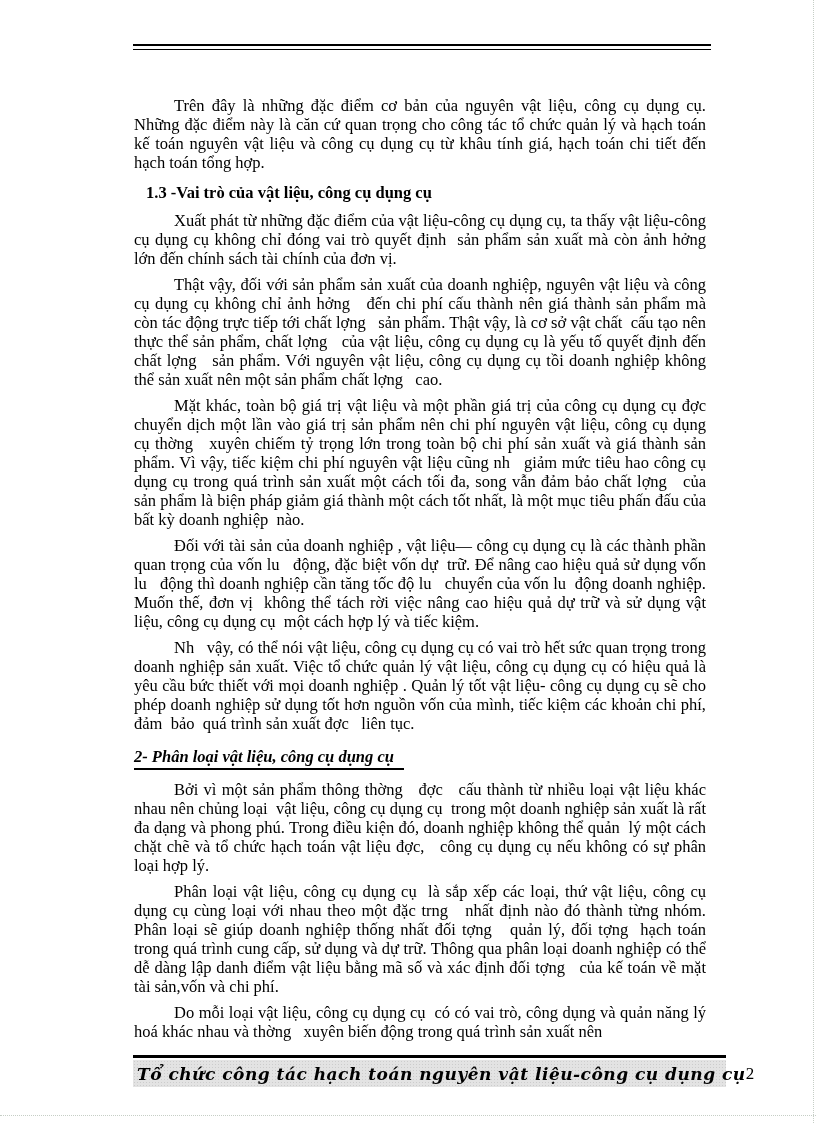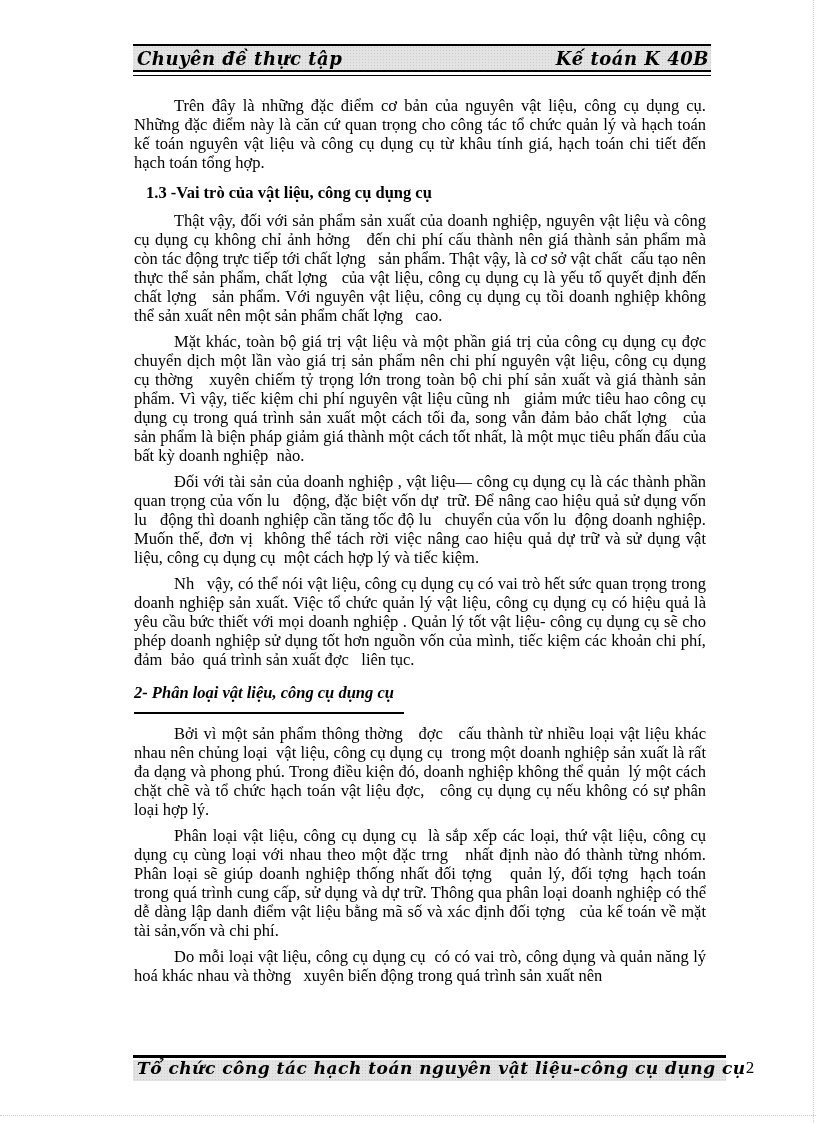--- a/index.html
+++ b/index.html
@@ -85,69 +85,66 @@
   .content .heading2 {
     margin: 14px 0 10px 0;
     text-indent: 0;
   }
   .content .heading2 span {
     font-weight: bold;
     font-style: italic;
     display: inline-block;
     border-bottom: 2px solid #000;
     padding-right: 10px;
-    padding-bottom: 10px;
+    padding-bottom: 2px;
   }
 
   
   .footer {
     position: absolute;
     left: 133px; top: 1055px;
     width: 593px;
   }
   .footer-rule {
     height: 3px;
     background: #000;
     margin-bottom: 2px;
   }
   .footer-band {
     display: flex;
     justify-content: space-between;
     align-items: flex-end;
     padding: 3px 30px 3px 4px;
-    height: 21px;
+    height: 27px;
     box-sizing: border-box;
   }
   .footer .script { font-size: 17px; }
   .page-number {
     font-family: "Liberation Serif", serif;
     font-size: 17px;
     font-style: normal;
     font-weight: normal;
   }
 </style>
 </head>
 <body>
 
 <div class="page">
 
   <div class="edge-right"></div>
   <div class="edge-bottom"></div>
 
   <div class="header">
-    <div class="header-band">
-      <span class="script">Chuyên đề thực tập</span>
-      <span class="script">Kế toán K 40B</span>
-    </div>
     <div class="header-underline"></div>
   </div>
 
   <div class="content" id="content">
       <div class="para">Trên đây là những đặc điểm cơ bản của nguyên vật liệu, công cụ dụng cụ. Những đặc điểm này là căn cứ quan trọng cho công tác tổ chức quản lý và hạch toán kế toán nguyên vật liệu và công cụ dụng cụ từ khâu tính giá, hạch toán chi tiết đến hạch toán tổng hợp.</div>
       <div class="heading1">1.3 -Vai trò của vật liệu, công cụ dụng cụ</div>
+      <div class="para">Xuất phát từ những đặc điểm của vật liệu-công cụ dụng cụ, ta thấy vật liệu-công cụ dụng cụ không chỉ đóng vai trò quyết định  sản phẩm sản xuất mà còn ảnh hởng   lớn đến chính sách tài chính của đơn vị.</div>
       <div class="para">Thật vậy, đối với sản phẩm sản xuất của doanh nghiệp, nguyên vật liệu và công cụ dụng cụ không chỉ ảnh hởng   đến chi phí cấu thành nên giá thành sản phẩm mà còn tác động trực tiếp tới chất lợng   sản phẩm. Thật vậy, là cơ sở vật chất  cấu tạo nên thực thể sản phẩm, chất lợng   của vật liệu, công cụ dụng cụ là yếu tố quyết định đến chất lợng   sản phẩm. Với nguyên vật liệu, công cụ dụng cụ tồi doanh nghiệp không thể sản xuất nên một sản phẩm chất lợng   cao.</div>
       <div class="para">Mặt khác, toàn bộ giá trị vật liệu và một phần giá trị của công cụ dụng cụ đợc   chuyển dịch một lần vào giá trị sản phẩm nên chi phí nguyên vật liệu, công cụ dụng cụ thờng   xuyên chiếm tỷ trọng lớn trong toàn bộ chi phí sản xuất và giá thành sản phẩm. Vì vậy, tiếc kiệm chi phí nguyên vật liệu cũng nh   giảm mức tiêu hao công cụ dụng cụ trong quá trình sản xuất một cách tối đa, song vẫn đảm bảo chất lợng   của sản phẩm là biện pháp giảm giá thành một cách tốt nhất, là một mục tiêu phấn đấu của bất kỳ doanh nghiệp  nào.</div>
       <div class="para">Đối với tài sản của doanh nghiệp , vật liệu— công cụ dụng cụ là các thành phần quan trọng của vốn lu   động, đặc biệt vốn dự  trữ. Để nâng cao hiệu quả sử dụng vốn  lu   động thì doanh nghiệp cần tăng tốc độ lu   chuyển của vốn lu  động doanh nghiệp. Muốn thế, đơn vị  không thể tách rời việc nâng cao hiệu quả dự trữ và sử dụng vật liệu, công cụ dụng cụ  một cách hợp lý và tiếc kiệm.</div>
       <div class="para">Nh   vậy, có thể nói vật liệu, công cụ dụng cụ có vai trò hết sức quan trọng trong doanh nghiệp sản xuất. Việc tổ chức quản lý vật liệu, công cụ dụng cụ có hiệu quả là yêu cầu bức thiết với mọi doanh nghiệp . Quản lý tốt vật liệu- công cụ dụng cụ sẽ cho phép doanh nghiệp sử dụng tốt hơn nguồn vốn của mình, tiếc kiệm các khoản chi phí, đảm  bảo  quá trình sản xuất đợc   liên tục.</div>
       <div class="heading2"><span>2- Phân loại vật liệu, công cụ dụng cụ</span></div>
       <div class="para">Bởi vì một sản phẩm thông thờng   đợc   cấu thành từ nhiều loại vật liệu khác nhau nên chủng loại  vật liệu, công cụ dụng cụ  trong một doanh nghiệp sản xuất là rất đa dạng và phong phú. Trong điều kiện đó, doanh nghiệp không thể quản  lý một cách chặt chẽ và tổ chức hạch toán vật liệu đợc,   công cụ dụng cụ nếu không có sự phân loại hợp lý.</div>
       <div class="para">Phân loại vật liệu, công cụ dụng cụ  là sắp xếp các loại, thứ vật liệu, công cụ dụng cụ cùng loại với nhau theo một đặc trng   nhất định nào đó thành từng nhóm. Phân loại sẽ giúp doanh nghiệp thống nhất đối tợng   quản lý, đối tợng  hạch toán  trong quá trình cung cấp, sử dụng và dự trữ. Thông qua phân loại doanh nghiệp có thể dễ dàng lập danh điểm vật liệu bằng mã số và xác định đối tợng   của kế toán về mặt tài sản,vốn và chi phí.</div>
       <div class="para">Do mỗi loại vật liệu, công cụ dụng cụ  có có vai trò, công dụng và quản năng lý hoá khác nhau và thờng   xuyên biến động trong quá trình sản xuất nên</div>
     </div>
 

